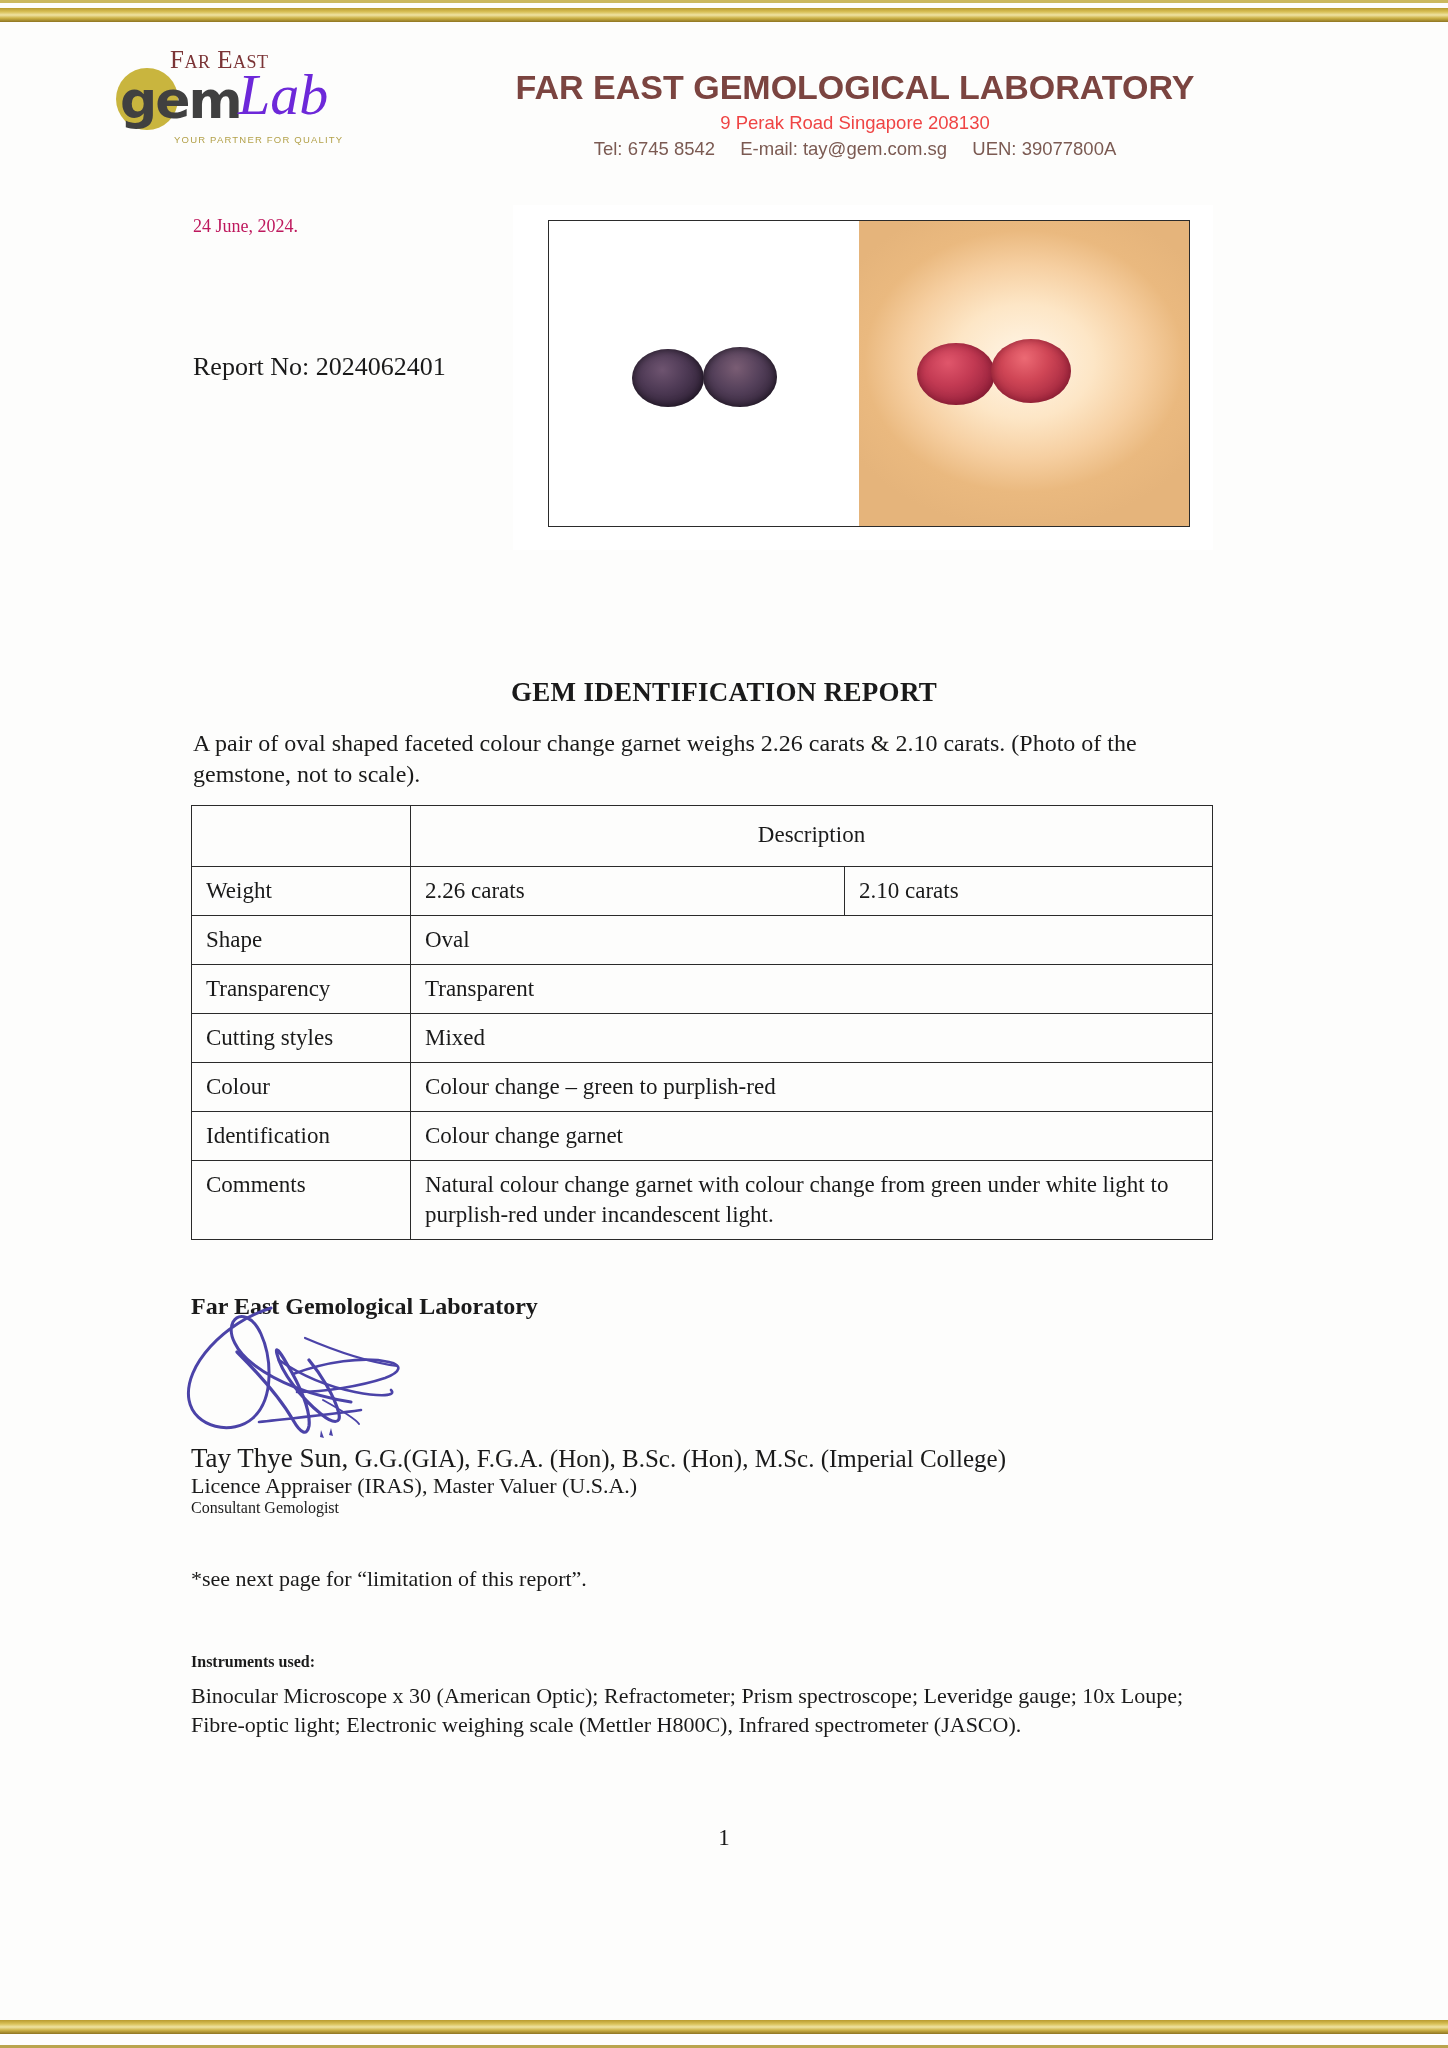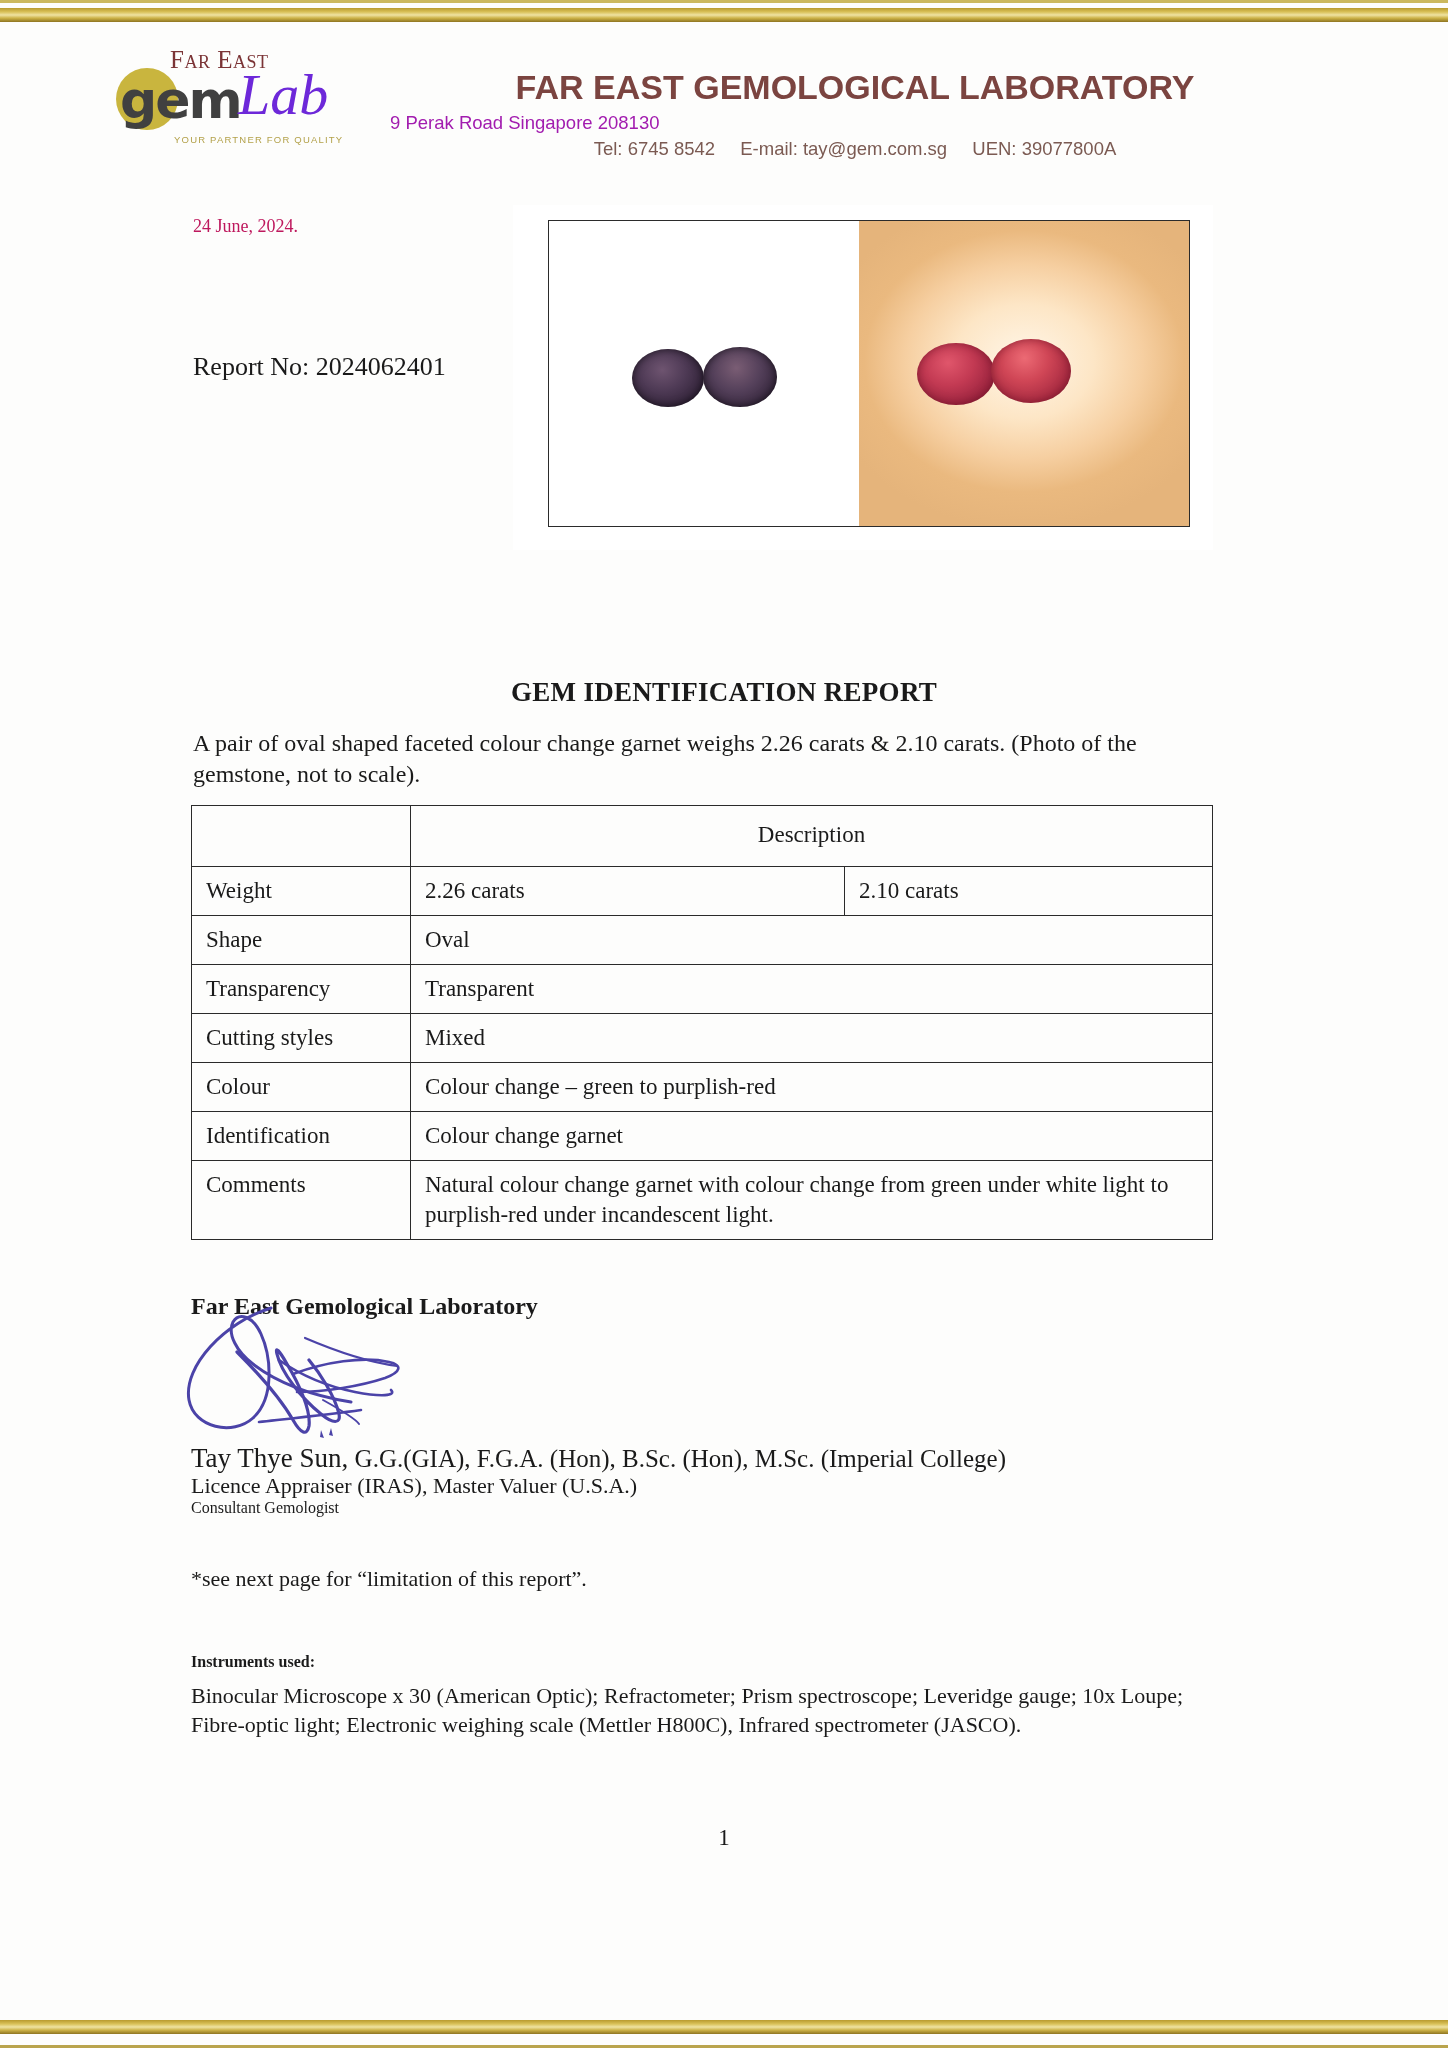--- a/index.html
+++ b/index.html
@@ -54,21 +54,21 @@
     font-size:9.5px;letter-spacing:1.2px;color:#b3a14a;white-space:nowrap;
   }
   .head-title{
     position:absolute;left:390px;top:38px;width:930px;
     font-family:"Liberation Sans", sans-serif;font-weight:bold;
     font-size:34px;color:#7b4440;text-align:center;letter-spacing:0px;
   }
   .head-addr{
     position:absolute;left:390px;top:82px;width:930px;
     font-family:"Liberation Sans", sans-serif;
-    font-size:18.5px;color:#a21caf;
+    font-size:18.5px;color:#ef4444;text-align:center;
   }
   .head-contact{
     position:absolute;left:390px;top:108px;width:930px;
     font-family:"Liberation Sans", sans-serif;
     font-size:18.5px;color:#7b5a52;text-align:center;
   }
   .head-contact span{margin:0 10px;}
 
   
   .meta-date{

